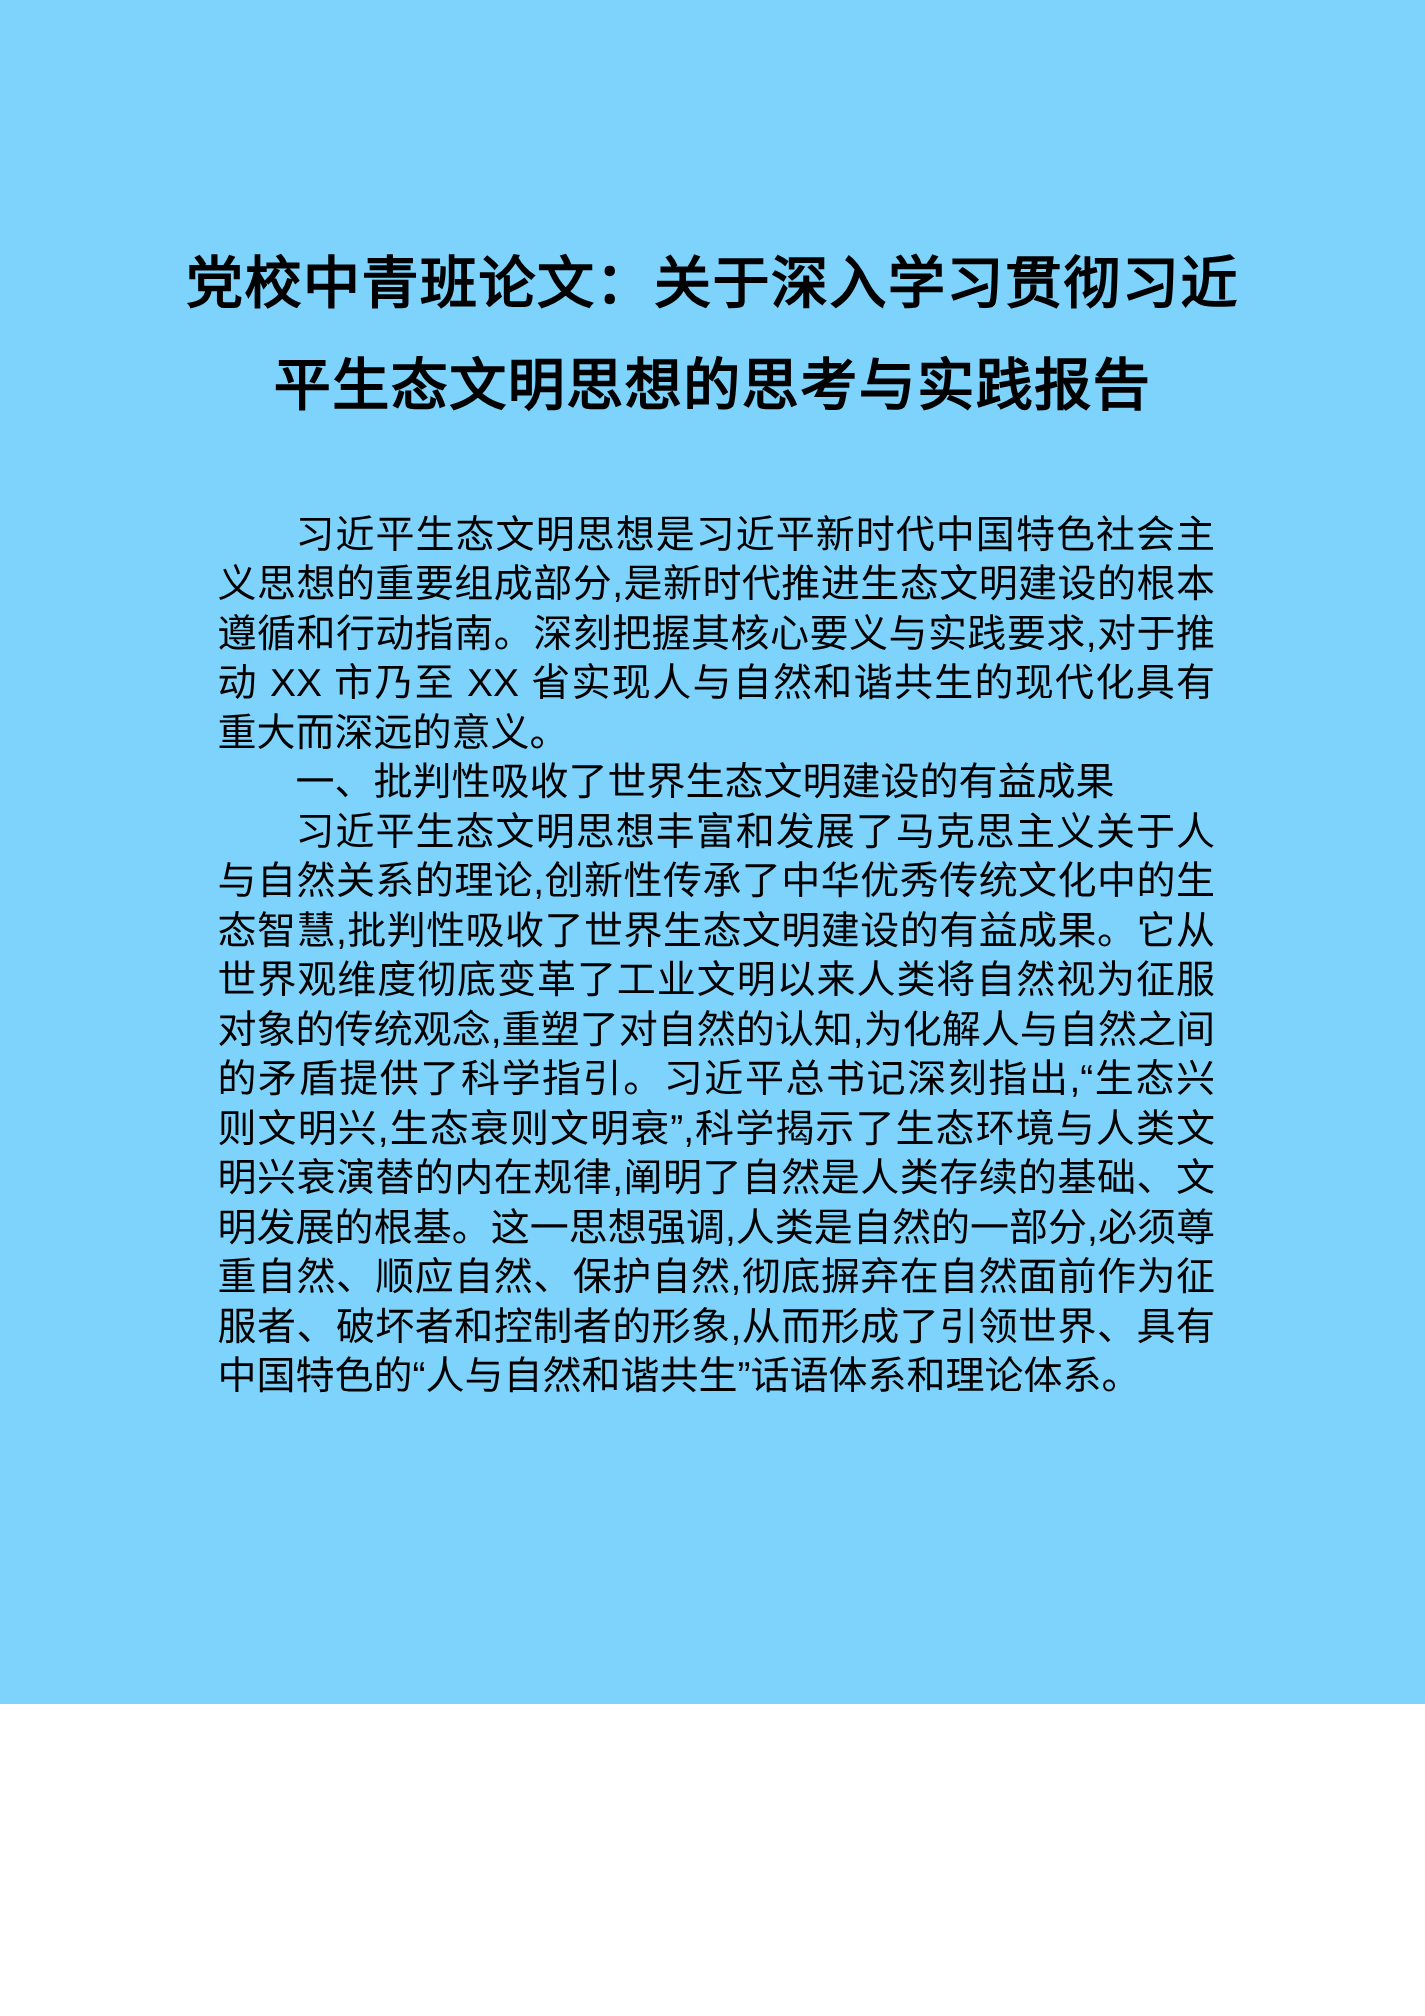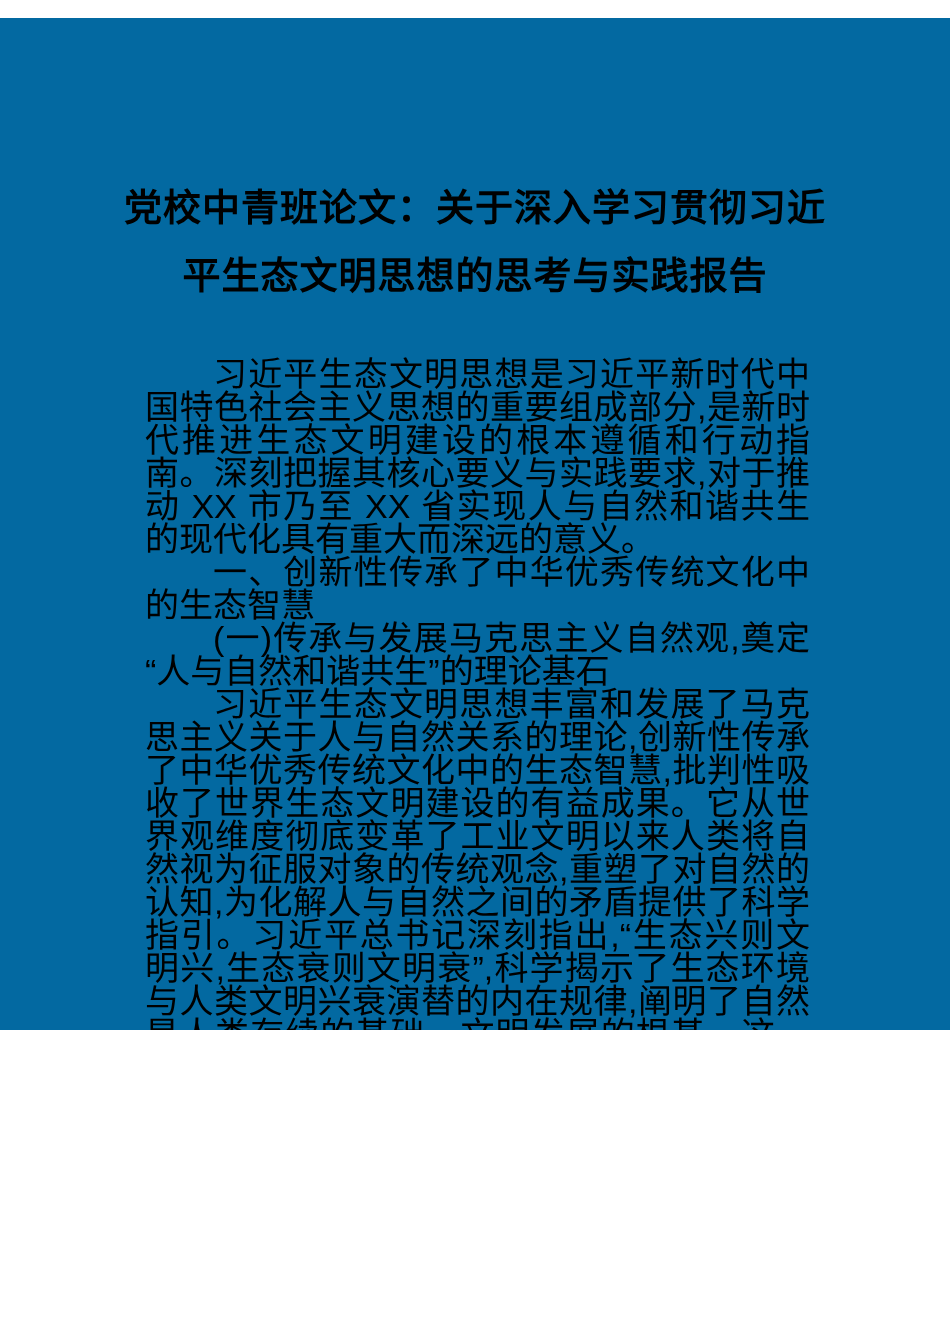--- a/index.html
+++ b/index.html
@@ -3,40 +3,40 @@
 <meta charset="utf-8">
 <style>
   html, body {
     margin: 0;
     padding: 0;
     background: #ffffff;
   }
   .page {
     position: relative;
     width: 950px;
-    height: 1012px;
-    margin: 18px auto;
-    background: #0369a1;
+    height: 1136px;
+    margin: 0 auto;
+    background: #7dd3fc;
     color: #000000;
     font-family: "Liberation Sans", sans-serif;
     overflow: hidden;
   }
   .doc-title {
     width: 720px;
     margin: 0 auto;
     padding-top: 156px;
     text-align: center;
     font-size: 38px;
     font-weight: 700;
     line-height: 68px;
     letter-spacing: 1px;
   }
   .doc-content {
     margin: 48px 140px 0 145px;
-    font-size: 34px;
+    font-size: 26px;
     line-height: 33px;
     text-align: justify;
   }
   .doc-content p {
     margin: 0;
     text-indent: 2em;
     word-break: break-all;
   }
   .page-number {
     position: absolute;
@@ -51,20 +51,19 @@
 </style>
 </head>
 <body>
 
 <div class="page">
 
   <h1 class="doc-title">党校中青班论文：关于深入学习贯彻习近平生态文明思想的思考与实践报告</h1>
 
   <div class="doc-content">
     <p>习近平生态文明思想是习近平新时代中国特色社会主义思想的重要组成部分,是新时代推进生态文明建设的根本遵循和行动指南。深刻把握其核心要义与实践要求,对于推动 XX 市乃至 XX 省实现人与自然和谐共生的现代化具有重大而深远的意义。</p>
-    <p>一、创新性传承了中华优秀传统文化中的生态智慧</p>
-    <p>(一)传承与发展马克思主义自然观,奠定“人与自然和谐共生”的理论基石</p>
+    <p>一、批判性吸收了世界生态文明建设的有益成果</p>
     <p>习近平生态文明思想丰富和发展了马克思主义关于人与自然关系的理论,创新性传承了中华优秀传统文化中的生态智慧,批判性吸收了世界生态文明建设的有益成果。它从世界观维度彻底变革了工业文明以来人类将自然视为征服对象的传统观念,重塑了对自然的认知,为化解人与自然之间的矛盾提供了科学指引。习近平总书记深刻指出,“生态兴则文明兴,生态衰则文明衰”,科学揭示了生态环境与人类文明兴衰演替的内在规律,阐明了自然是人类存续的基础、文明发展的根基。这一思想强调,人类是自然的一部分,必须尊重自然、顺应自然、保护自然,彻底摒弃在自然面前作为征服者、破坏者和控制者的形象,从而形成了引领世界、具有中国特色的“人与自然和谐共生”话语体系和理论体系。</p>
   </div>
 
   <div class="page-number">1</div>
 
 </div>
 
 </body></html>

